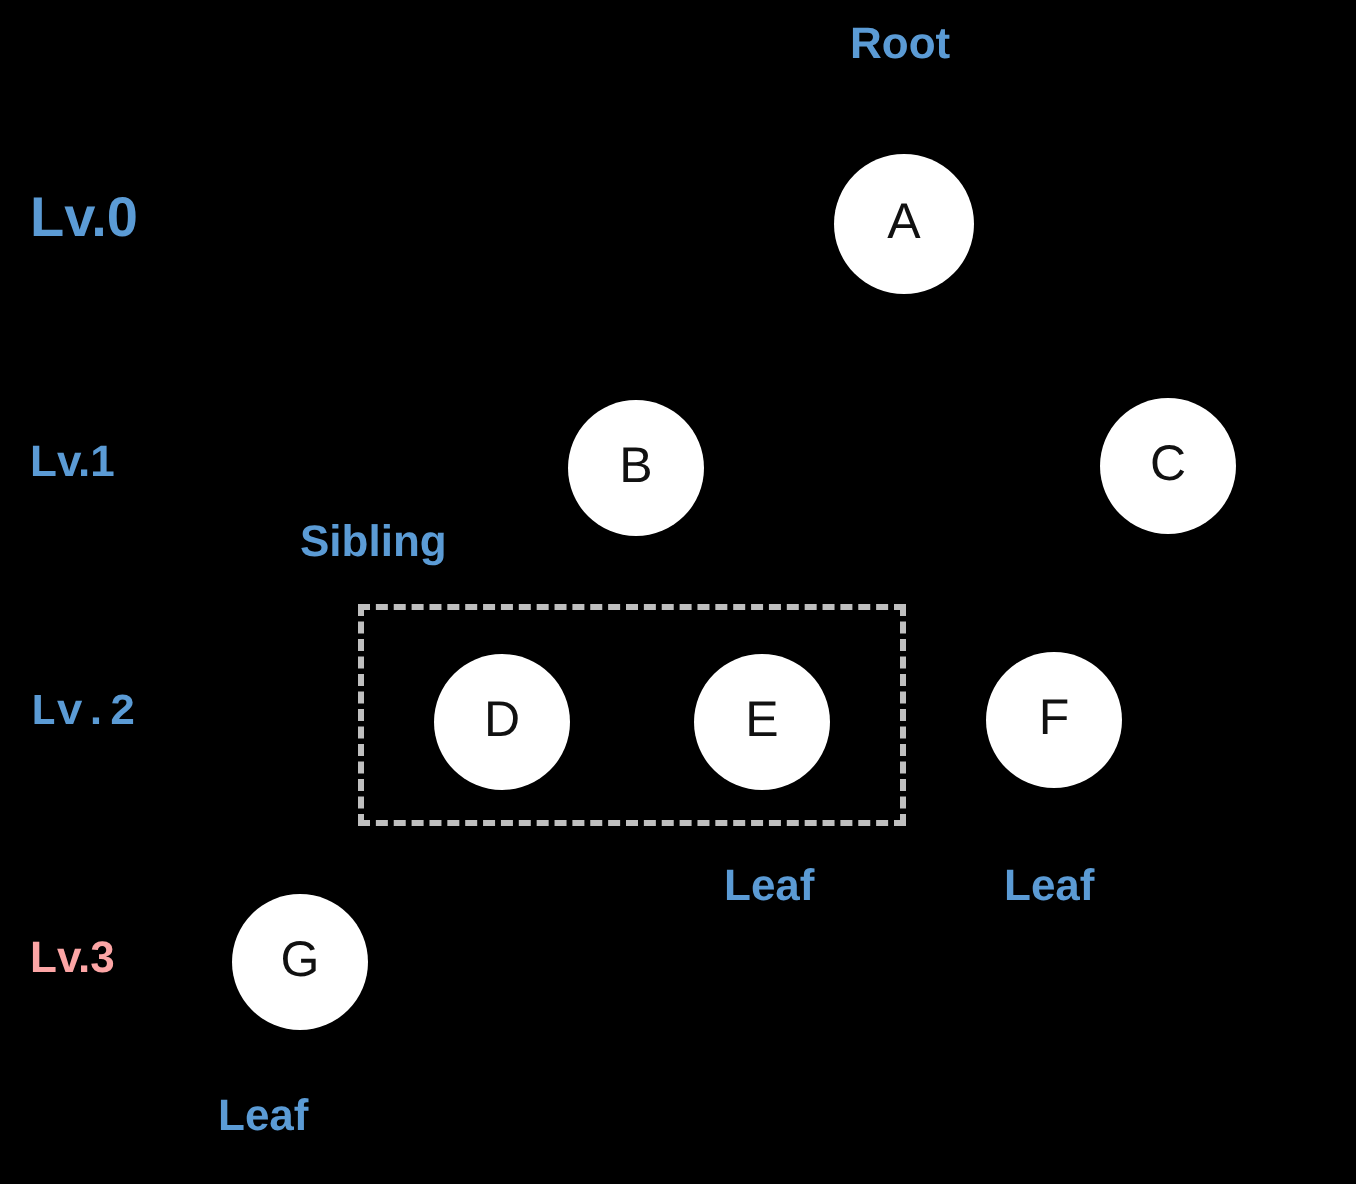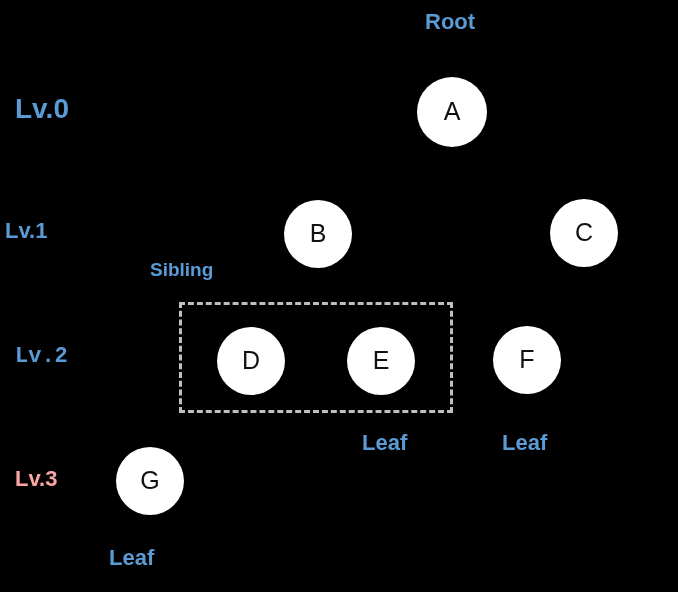--- a/index.html
+++ b/index.html
@@ -50,28 +50,28 @@
     background: transparent;
     box-sizing: border-box;
   }
 </style>
 </head>
 <body>
 
 <div id="canvas" style="background: rgb(0, 0, 0);">
 
   <div class="annot" style="left: 15px; top: 95px; font-size: 28px; color: rgb(91, 155, 213);">Lv.0</div>
-  <div class="annot" style="left: 5px; top: 220px; font-size: 22px; color: rgb(91, 155, 213);">Lv.1</div>
+  <div class="annot" style="left: 15px; top: 220px; font-size: 22px; color: rgb(91, 155, 213);">Lv.1</div>
   <div class="annot" style="left: 15px; top: 346px; font-size: 22px; color: rgb(91, 155, 213); font-family: Liberation Mono, monospace;">Lv.2</div>
   <div class="annot" style="left: 15px; top: 468px; font-size: 22px; color: #fca5a5;">Lv.3</div>
 
   <div class="group-box" style="left: 179px; top: 302px; width: 274px; height: 111px; border-style: dashed; border-color: rgb(191, 191, 191);"></div>
 
   <div class="annot" style="left: 425px; top: 11px; font-size: 22px; color: rgb(91, 155, 213);">Root</div>
-  <div class="annot" style="left: 150px; top: 260px; font-size: 19px; color: rgb(91, 155, 213);">Sibling</div>
+  <div class="annot" style="left: 150px; top: 260px; font-size: 22px; color: rgb(91, 155, 213);">Sibling</div>
   <div class="annot" style="left: 362px; top: 432px; font-size: 22px; color: rgb(91, 155, 213);">Leaf</div>
   <div class="annot" style="left: 502px; top: 432px; font-size: 22px; color: rgb(91, 155, 213);">Leaf</div>
   <div class="annot" style="left: 109px; top: 547px; font-size: 22px; color: rgb(91, 155, 213);">Leaf</div>
 
   <div class="node" style="left: 417px; top: 77px; width: 70px; height: 70px; font-size: 25px; background: rgb(255, 255, 255); color: rgb(17, 17, 17);">
     <span class="node-label">A</span>
   </div>
   <div class="node" style="left: 284px; top: 200px; width: 68px; height: 68px; font-size: 25px; background: rgb(255, 255, 255); color: rgb(17, 17, 17);">
     <span class="node-label">B</span>
   </div>

